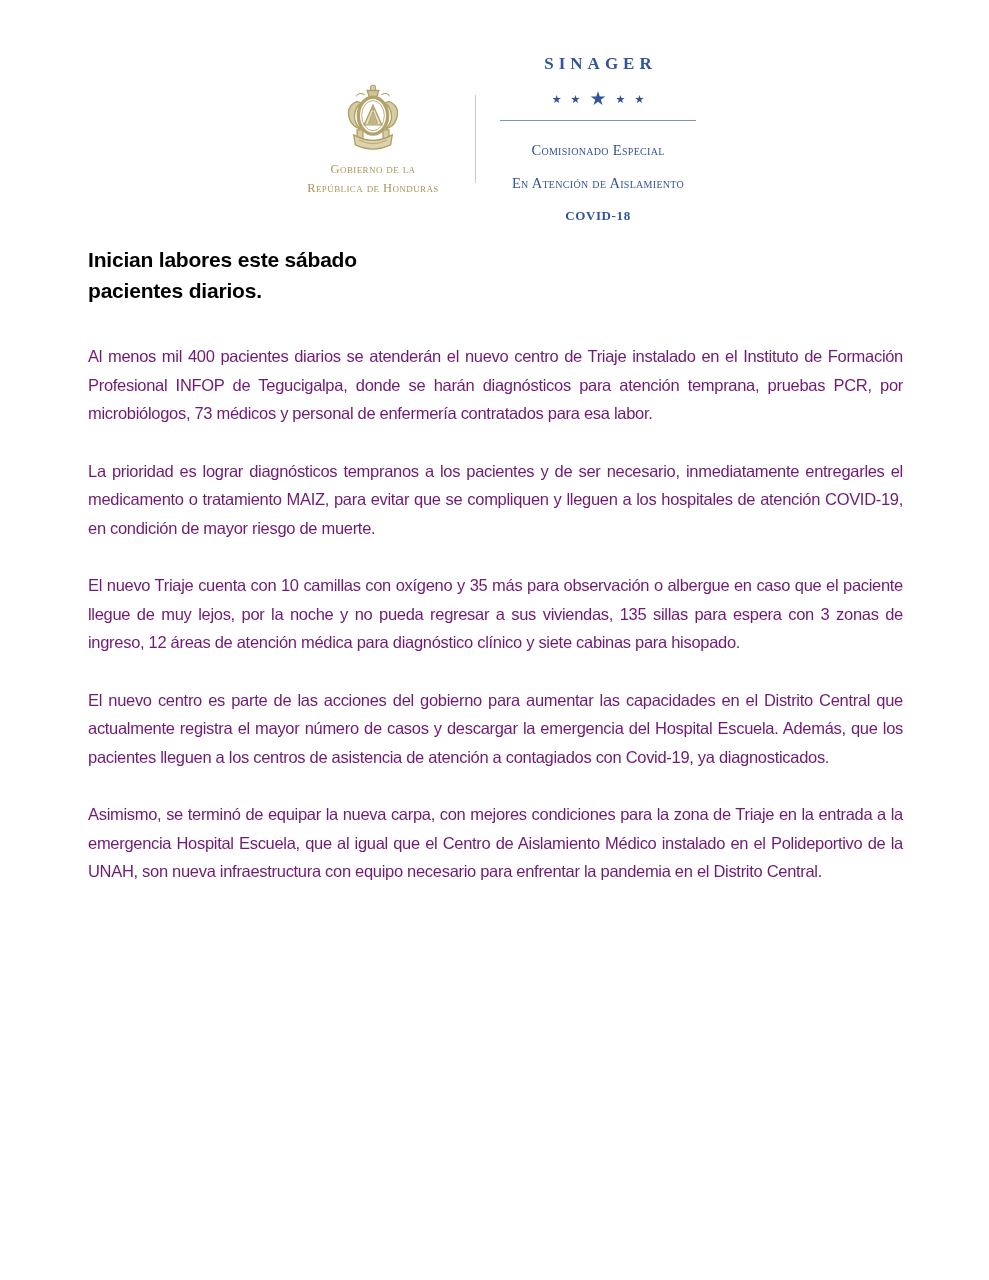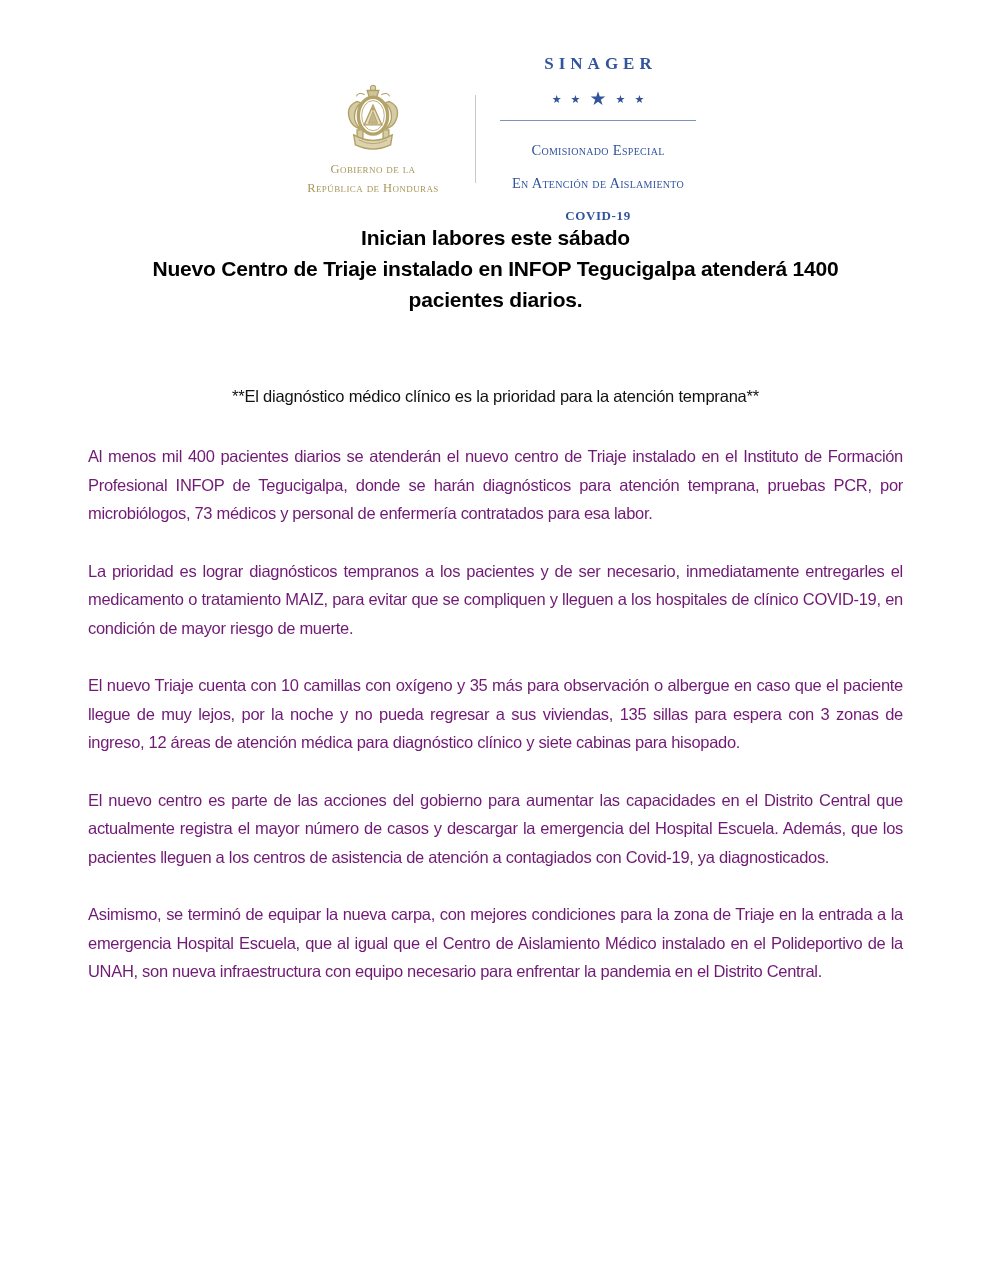--- a/index.html
+++ b/index.html
@@ -90,22 +90,22 @@
   }
   .sinager-covid {
     font-weight: bold;
     font-size: 13px;
     line-height: 17px;
     letter-spacing: 0.6px;
   }
 
   
   .title-block {
-    margin-top: 30px;
-    text-align: center;
+    margin-top: 52px;
+    text-align: left;
     font-weight: bold;
     font-size: 21px;
     line-height: 31px;
     letter-spacing: -0.2px;
     color: #000000;
   }
 
   
   .subtitle {
     margin-top: 72px;
@@ -173,34 +173,32 @@
       <div class="sinager-stars">
         <span class="star-sm">★</span>
         <span class="star-sm">★</span>
         <span class="star-lg">★</span>
         <span class="star-sm">★</span>
         <span class="star-sm">★</span>
       </div>
       <div class="sinager-rule"></div>
       <div class="sinager-line">Comisionado Especial</div>
       <div class="sinager-line">En Atención de Aislamiento</div>
-      <div class="sinager-covid">COVID-19</div>
+      <div class="sinager-covid">COVID-18</div>
     </div>
 
   </div>
 
   <div class="title-block">
     <div>Inician labores este sábado</div>
-    <div>Nuevo Centro de Triaje instalado en INFOP Tegucigalpa atenderá 1400</div>
     <div>pacientes diarios.</div>
   </div>
 
-  <div class="subtitle">**El diagnóstico médico clínico es la prioridad para la atención temprana**</div>
 
   <div class="body-block">
     <p>Al menos mil 400 pacientes diarios se atenderán el nuevo centro de Triaje instalado en el Instituto de Formación Profesional INFOP de Tegucigalpa, donde se harán diagnósticos para atención temprana, pruebas PCR, por microbiólogos, 73 médicos y personal de enfermería contratados para esa labor.</p>
-    <p>La prioridad es lograr diagnósticos tempranos a los pacientes y de ser necesario, inmediatamente entregarles el medicamento o tratamiento MAIZ, para evitar que se compliquen y lleguen a los hospitales de clínico COVID-19, en condición de mayor riesgo de muerte.</p>
+    <p>La prioridad es lograr diagnósticos tempranos a los pacientes y de ser necesario, inmediatamente entregarles el medicamento o tratamiento MAIZ, para evitar que se compliquen y lleguen a los hospitales de atención COVID-19, en condición de mayor riesgo de muerte.</p>
     <p>El nuevo Triaje cuenta con 10 camillas con oxígeno y 35 más para observación o albergue en caso que el paciente llegue de muy lejos, por la noche y no pueda regresar a sus viviendas, 135 sillas para espera con 3 zonas de ingreso, 12 áreas de atención médica para diagnóstico clínico y siete cabinas para hisopado.</p>
     <p>El nuevo centro es parte de las acciones del gobierno para aumentar las capacidades en el Distrito Central que actualmente registra el mayor número de casos y descargar la emergencia del Hospital Escuela. Además, que los pacientes lleguen a los centros de asistencia de atención a contagiados con Covid-19, ya diagnosticados.</p>
     <p>Asimismo, se terminó de equipar la nueva carpa, con mejores condiciones para la zona de Triaje en la entrada a la emergencia Hospital Escuela, que al igual que el Centro de Aislamiento Médico instalado en el Polideportivo de la UNAH, son nueva infraestructura con equipo necesario para enfrentar la pandemia en el Distrito Central.</p>
   </div>
 
 </div>
 
 </body></html>

